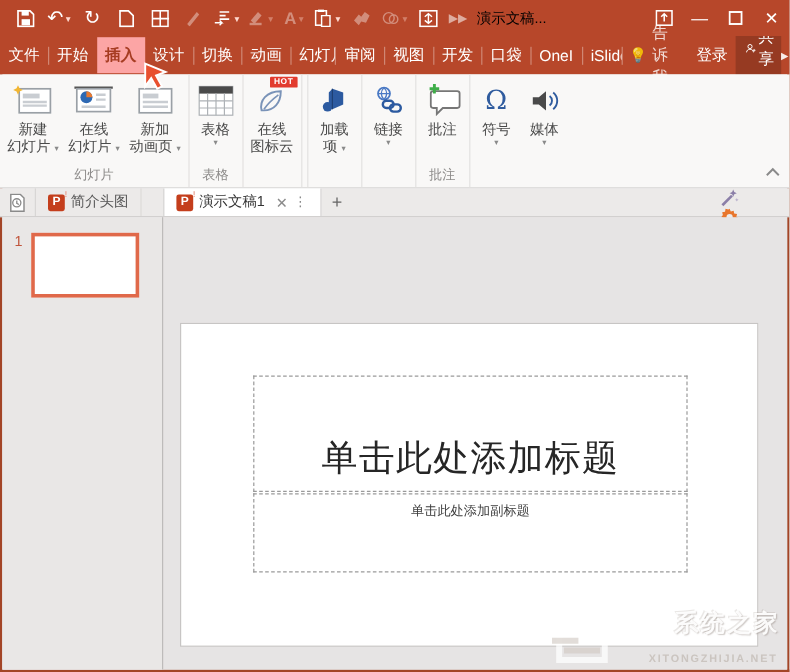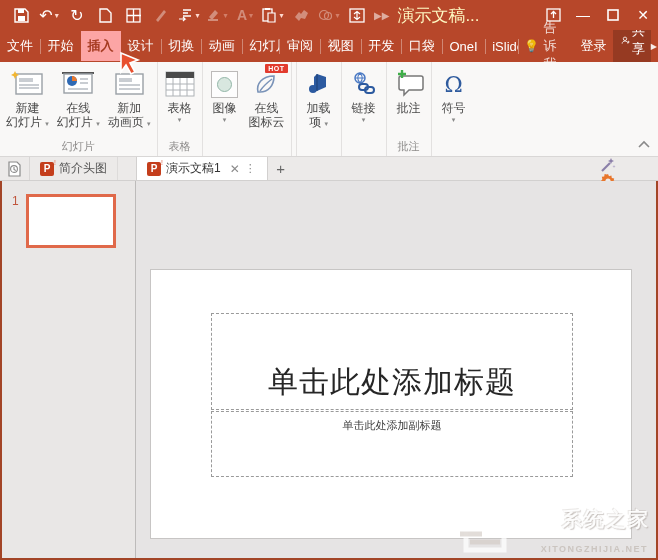--- a/index.html
+++ b/index.html
@@ -11,21 +11,21 @@
   
   #titlebar { position:absolute; left:-2px; top:0; width:658px; height:30px; background:#b7472a;
               display:flex; align-items:center; color:#fff; }
   .qa-icons { display:flex; align-items:center; gap:2px; padding-left:8px; }
   .qabtn { width:26px; height:24px; display:flex; align-items:center; justify-content:center; gap:1px;
            font-size:15px; color:#fff; cursor:default; }
   .qabtn svg { display:block; }
   .qabtn.dis { opacity:.38; }
   .dd { font-size:8px; color:#ffd9cf; margin-left:1px; }
   .qa-more { opacity:.55; font-size:10px; margin:0 2px; }
-  #win-title { font-size:17px; color:#fef9c3; margin-left:6px; flex:0 0 auto; }
+  #win-title { font-size:12px; color:#000000; margin-left:6px; flex:0 0 auto; }
   #win-controls { display:flex; align-items:center; margin-left:auto; }
   .winbtn { width:30px; height:28px; display:flex; align-items:center; justify-content:center;
             font-size:14px; color:#fff; }
 
   
   #menubar { position:absolute; left:-2px; top:30px; width:658px; height:32px; background:#b7472a;
              display:flex; align-items:center; color:#fff; font-size:13px; }
   .mtab { padding:6px 7px; white-space:nowrap; cursor:default; }
   .mtab.active { background:#fca5a5; color:#a63c22; font-weight:bold; }
   .msep { width:1px; height:15px; background:rgba(255,255,255,.35); }
@@ -300,29 +300,20 @@
           <span class="rarrow">▾</span>
         </div>
       </div>
       <div class="glabel">表格</div>
     </div>
 
     <div class="rgroup">
       <div class="rbtns">
         <div class="rbtn">
           <div class="ricon">
-              <div class="circle-box">
-                <div class="c"></div>
-              </div>
-            </div>
-          <span class="rlabel">图像</span>
-          <span class="rarrow">▾</span>
-        </div>
-        <div class="rbtn">
-          <div class="ricon">
             <svg width="30" height="28" viewBox="0 0 30 28">
                 <path d="M6 22C4 14 10 6 22 6c0 10-6 16-14 16z" fill="none" stroke="#7a93b8" stroke-width="1.6"></path>
                 <path d="M8 21C12 15 16 12 20 9" fill="none" stroke="#7a93b8" stroke-width="1.4"></path>
               </svg>
             <span class="hot">HOT</span>
           </div>
           <span class="rlabel">在线</span>
           <span class="rlabel">图标云</span>
         </div>
       </div>
@@ -383,20 +374,30 @@
       <div class="glabel">批注</div>
     </div>
 
     <div class="rgroup last">
       <div class="rbtns">
         <div class="rbtn">
           <div class="ricon">
               <span class="omega">Ω</span>
             </div>
           <span class="rlabel">符号</span>
+          <span class="rarrow">▾</span>
+        </div>
+        <div class="rbtn">
+          <div class="ricon">
+            <svg width="26" height="24" viewBox="0 0 26 24">
+                <path d="M3 9h5l6-5v16l-6-5H3z" fill="#4a4a4a"></path>
+                <path d="M17 8a5 5 0 0 1 0 8M20 5a9 9 0 0 1 0 14" fill="none" stroke="#2f5b9e" stroke-width="1.6"></path>
+              </svg>
+          </div>
+          <span class="rlabel">媒体</span>
           <span class="rarrow">▾</span>
         </div>
       </div>
       <div class="glabel"></div>
     </div>
 
     <div id="ribbon-collapse">
       <svg width="12" height="8" viewBox="0 0 12 8">
           <path d="M1 7l5-5 5 5" fill="none" stroke="#8a8a8a" stroke-width="1.6"></path>
         </svg>

